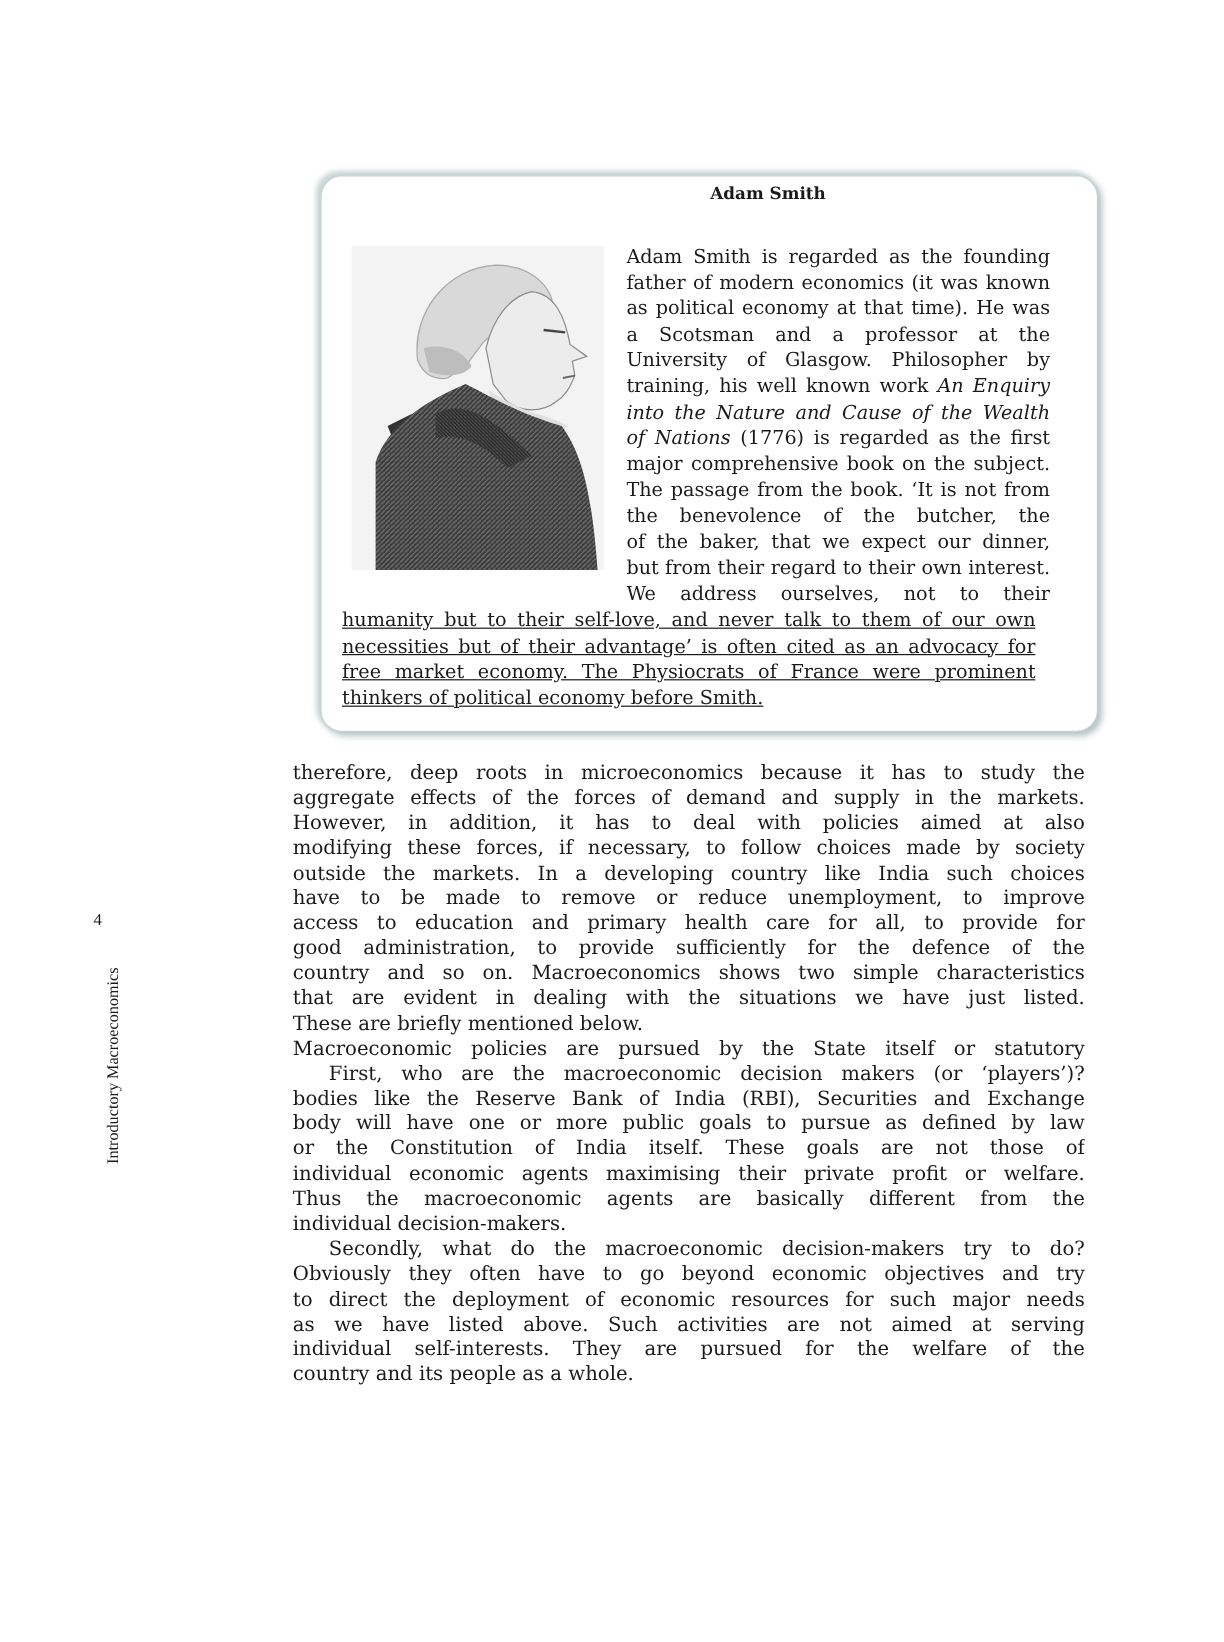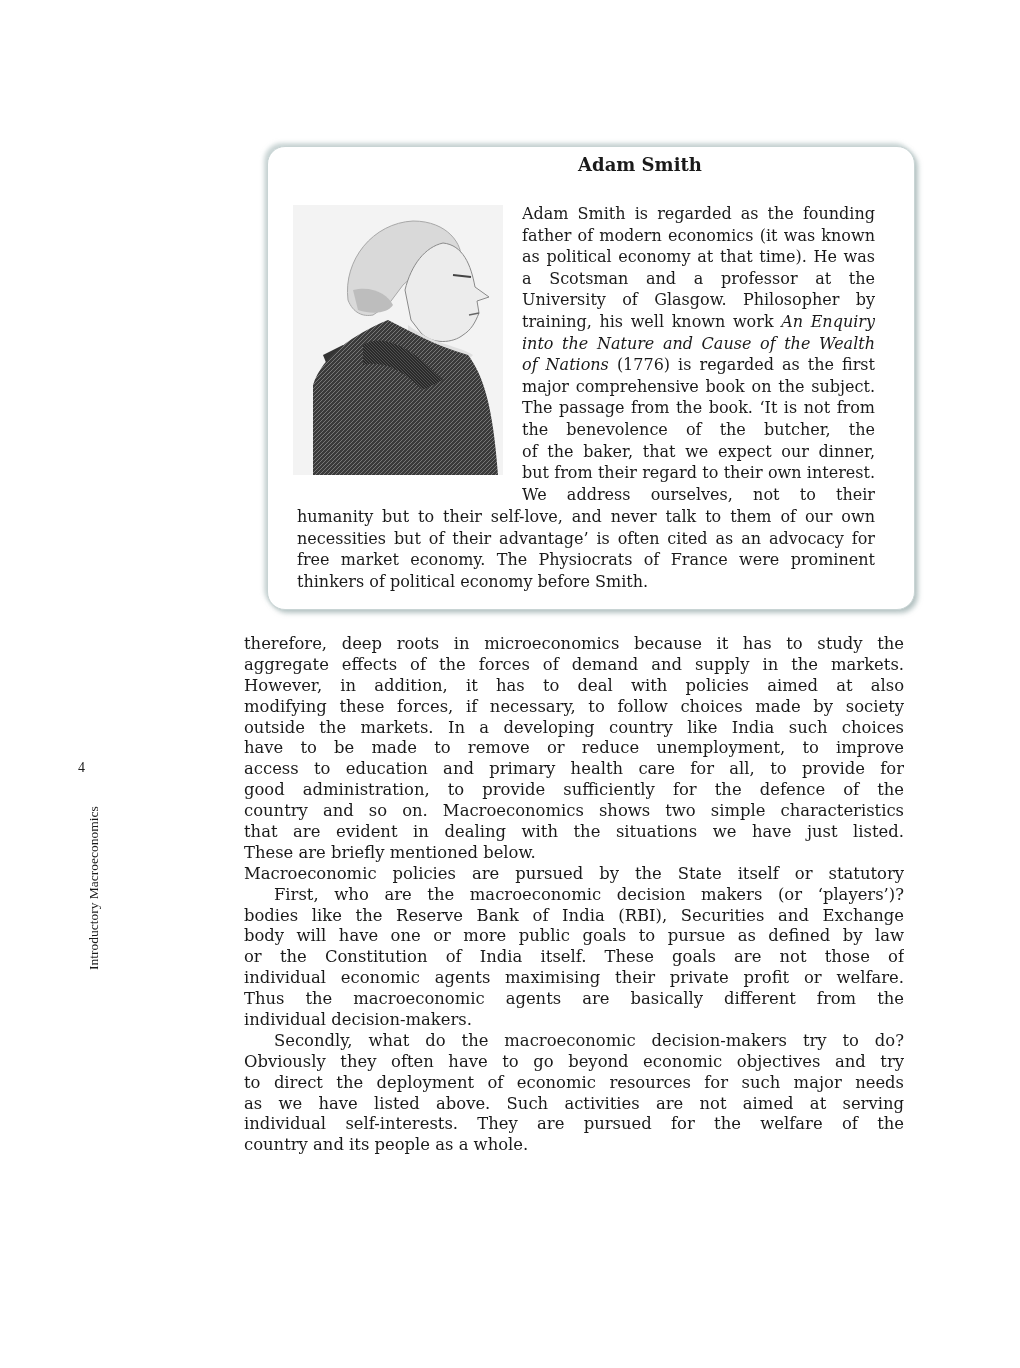--- a/index.html
+++ b/index.html
@@ -35,21 +35,21 @@
     font-family: "Liberation Serif", serif; font-size: 13.5px; white-space: nowrap;
   }
 </style>
 </head>
 <body>
 
 <div class="side-num">4</div>
 <div class="side-title">Introductory Macroeconomics</div>
 
 <div class="box"></div>
-<div style="position:absolute;left:267px;top:154px;width:646px;text-align:center;font-weight:bold;font-size:18px;padding-left:100px;box-sizing:border-box;">Adam Smith</div>
+<div style="position:absolute;left:267px;top:154px;width:646px;text-align:center;font-weight:bold;font-size:14px;padding-left:100px;box-sizing:border-box;">Adam Smith</div>
 
 <div class="portrait" role="img" aria-label="Engraved portrait of Adam Smith in profile">
   <svg width="210" height="270" viewBox="0 0 210 270">
     <defs>
       <pattern id="hatch" width="4" height="4" patternUnits="userSpaceOnUse">
         <rect width="4" height="4" fill="#3a3a3a"></rect>
         <path d="M0 4 L4 0" stroke="#777" stroke-width="1"></path>
       </pattern>
       <pattern id="hatch2" width="3" height="3" patternUnits="userSpaceOnUse">
         <rect width="3" height="3" fill="#2a2a2a"></rect>
@@ -84,21 +84,21 @@
   <span class="jline"><i>into the Nature and Cause of the Wealth</i></span>
   <span class="jline"><i>of Nations</i> <span> (1776) is regarded as the first</span></span>
   <span class="jline">major comprehensive book on the subject.</span>
   <span class="jline">The passage from the book. ‘It is not from</span>
   <span class="jline">the benevolence of the butcher, the brewer,</span>
   <span class="jline">of the baker, that we expect our dinner,</span>
   <span class="jline">but from their regard to their own interest.</span>
   <span class="jline">We address ourselves, not to their</span>
 </div>
 
-<div class="box-text" style="left:297px;top:506px;width:578px;">
+<div class="box-text" style="left:285px;top:506px;width:578px;text-decoration:underline;">
   <span class="jline">humanity but to their self-love, and never talk to them of our own</span>
   <span class="jline">necessities but of their advantage’ is often cited as an advocacy for</span>
   <span class="jline">free market economy. The Physiocrats of France were prominent</span>
   <span class="jline end">thinkers of political economy before Smith.</span>
 </div>
 
 <div class="main">
   <div>
     <span class="jline">therefore, deep roots in microeconomics because it has to study the</span>
     <span class="jline">aggregate effects of the forces of demand and supply in the markets.</span>

